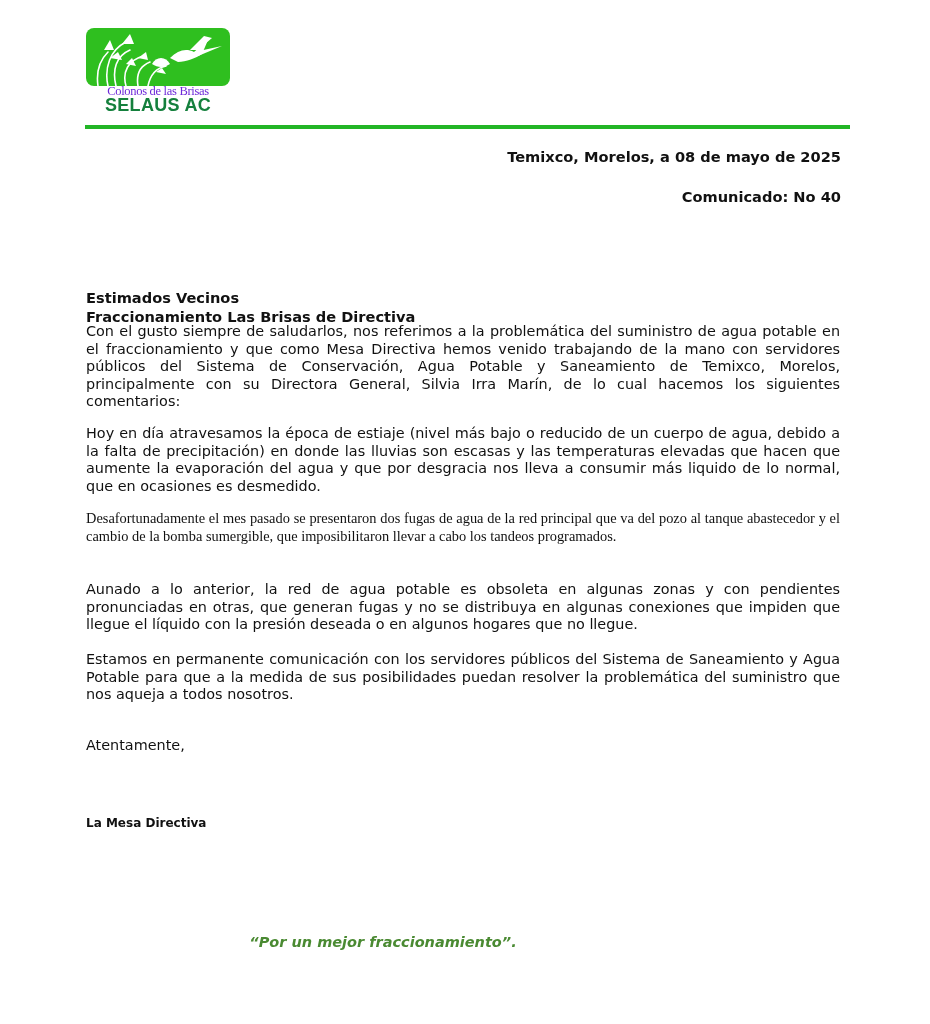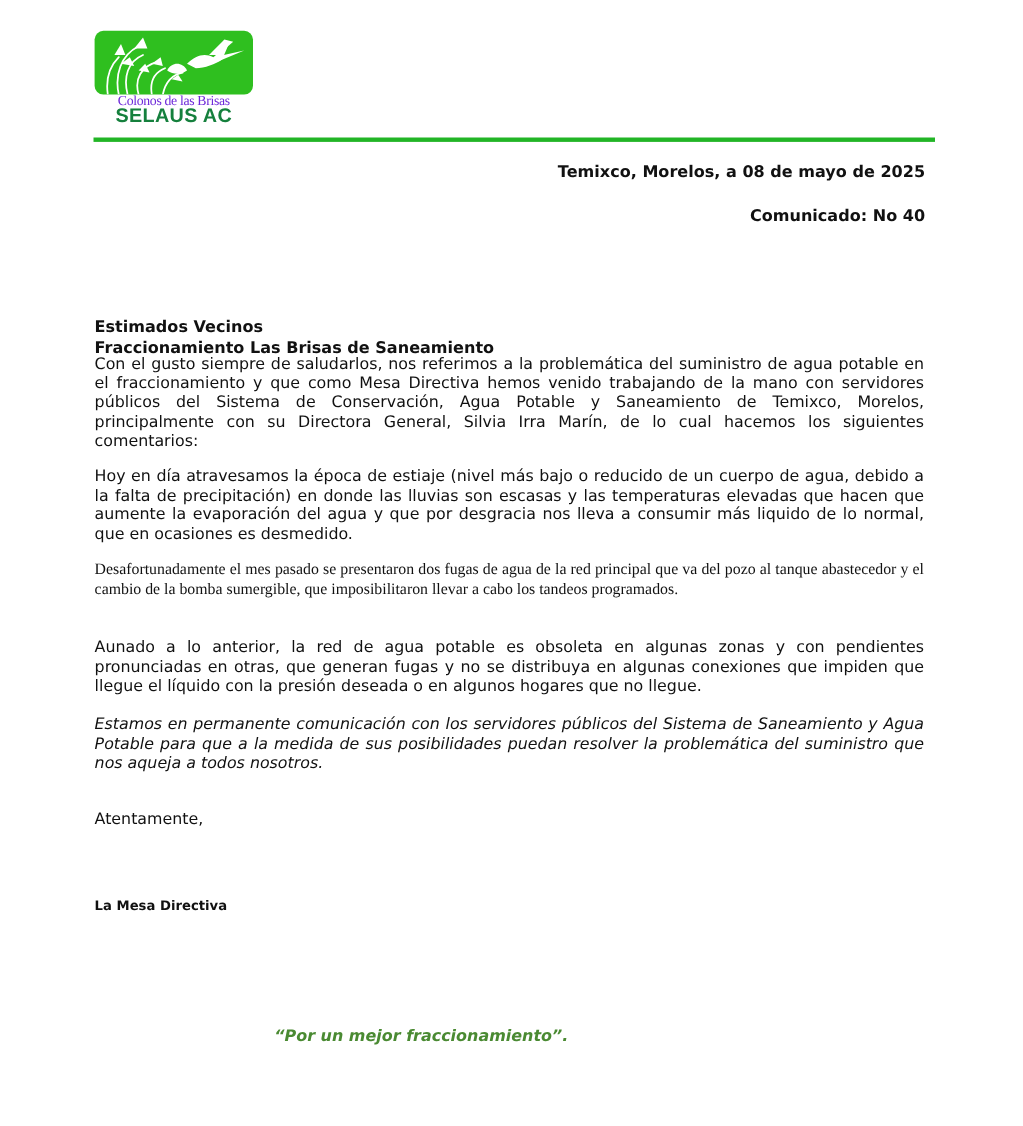--- a/index.html
+++ b/index.html
@@ -18,21 +18,21 @@
   .right-line { position: absolute; right: 89px; font-weight: bold; font-size: 14.6px; text-align: right; margin-left: 32px; }
   .date { top: 148px; }
   .comm { top: 188px; }
   .recipient { position: absolute; left: 86px; top: 248px; font-weight: bold; font-size: 14.6px; line-height: 19px; margin-top: 40px; }
   .body-text { position: absolute; left: 86px; width: 754px; font-size: 14.4px; line-height: 17.6px;
                text-align: justify; margin: 0; }
   .p1 { top: 323px; }
   .p2 { top: 425px; }
   .p3 { top: 510px; font-family: Liberation Serif, serif; }
   .p4 { top: 581px; }
-  .p5 { top: 651px; font-style: italic; }
+  .p5 { top: 651px; }
   .closing { position: absolute; left: 86px; top: 737px; font-size: 14.4px; }
   .signature { position: absolute; left: 86px; top: 816px; font-weight: bold; font-size: 12px; }
   .motto { position: absolute; left: 0; width: 766px; top: 934px; text-align: center;
            font-family: "DejaVu Sans", sans-serif; font-weight: bold; font-style: italic;
            font-size: 14.5px; color: #4a8a32; }
 </style>
 </head>
 <body>
 
 <div class="logo">
@@ -64,21 +64,21 @@
   <div class="logo-main">SELAUS AC</div>
 </div>
 
 <div class="rule"></div>
 
 <div class="right-line date">Temixco, Morelos, a 08 de mayo de 2025</div>
 <div class="right-line comm">Comunicado: No 40</div>
 
 <div class="recipient">
   <div>Estimados Vecinos</div>
-  <div>Fraccionamiento Las Brisas de Saneamiento</div>
+  <div>Fraccionamiento Las Brisas de Directiva</div>
 </div>
 
 <p class="body-text p1">Con el gusto siempre de saludarlos, nos referimos a la problemática del suministro de agua potable en el fraccionamiento y que como Mesa Directiva hemos venido trabajando de la mano con servidores públicos del Sistema de Conservación, Agua Potable y Saneamiento de Temixco, Morelos, principalmente con su Directora General, Silvia Irra Marín, de lo cual hacemos los siguientes comentarios:</p>
 <p class="body-text p2">Hoy en día atravesamos la época de estiaje (nivel más bajo o reducido de un cuerpo de agua, debido a la falta de precipitación) en donde las lluvias son escasas y las temperaturas elevadas que hacen que aumente la evaporación del agua y que por desgracia nos lleva a consumir más liquido de lo normal, que en ocasiones es desmedido.</p>
 <p class="body-text p3">Desafortunadamente el mes pasado se presentaron dos fugas de agua de la red principal que va del pozo al tanque abastecedor y el cambio de la bomba sumergible, que imposibilitaron llevar a cabo los tandeos programados.</p>
 <p class="body-text p4">Aunado a lo anterior, la red de agua potable es obsoleta en algunas zonas y con pendientes pronunciadas en otras, que generan fugas y no se distribuya en algunas conexiones que impiden que llegue el líquido con la presión deseada o en algunos hogares que no llegue.</p>
 <p class="body-text p5">Estamos en permanente comunicación con los servidores públicos del Sistema de Saneamiento y Agua Potable para que a la medida de sus posibilidades puedan resolver la problemática del suministro que nos aqueja a todos nosotros.</p>
 
 <div class="closing">Atentamente,</div>
 <div class="signature">La Mesa Directiva</div>

